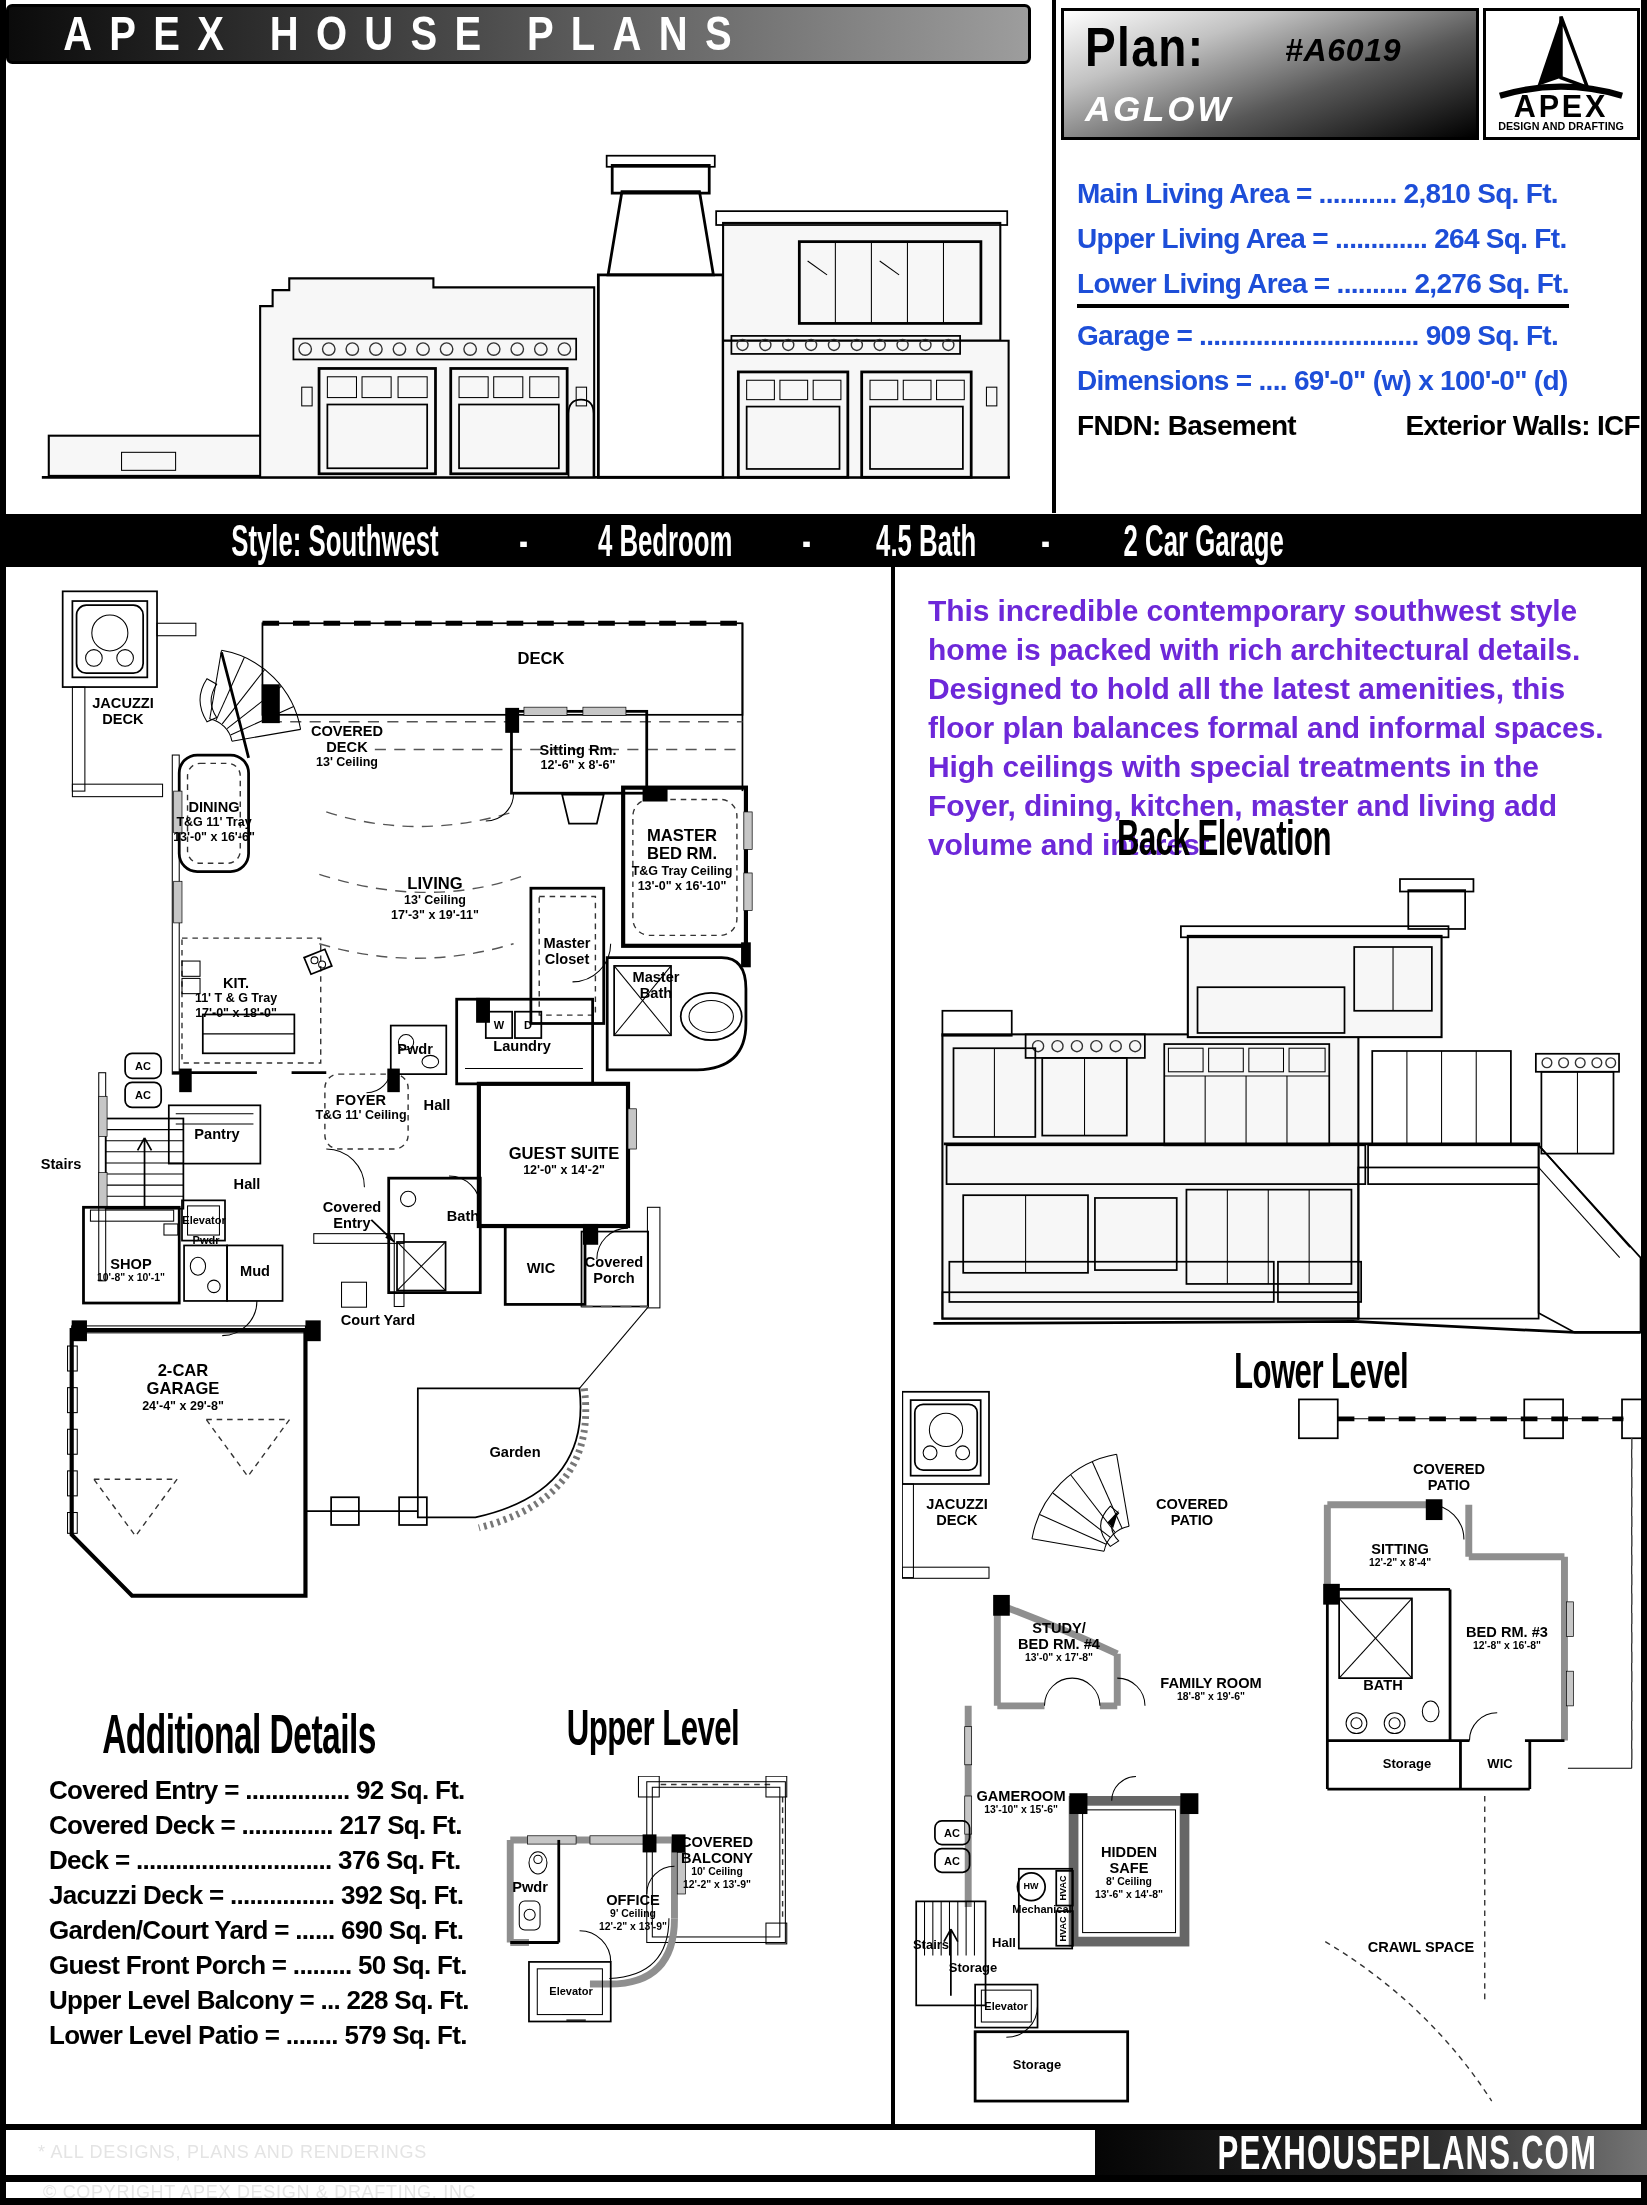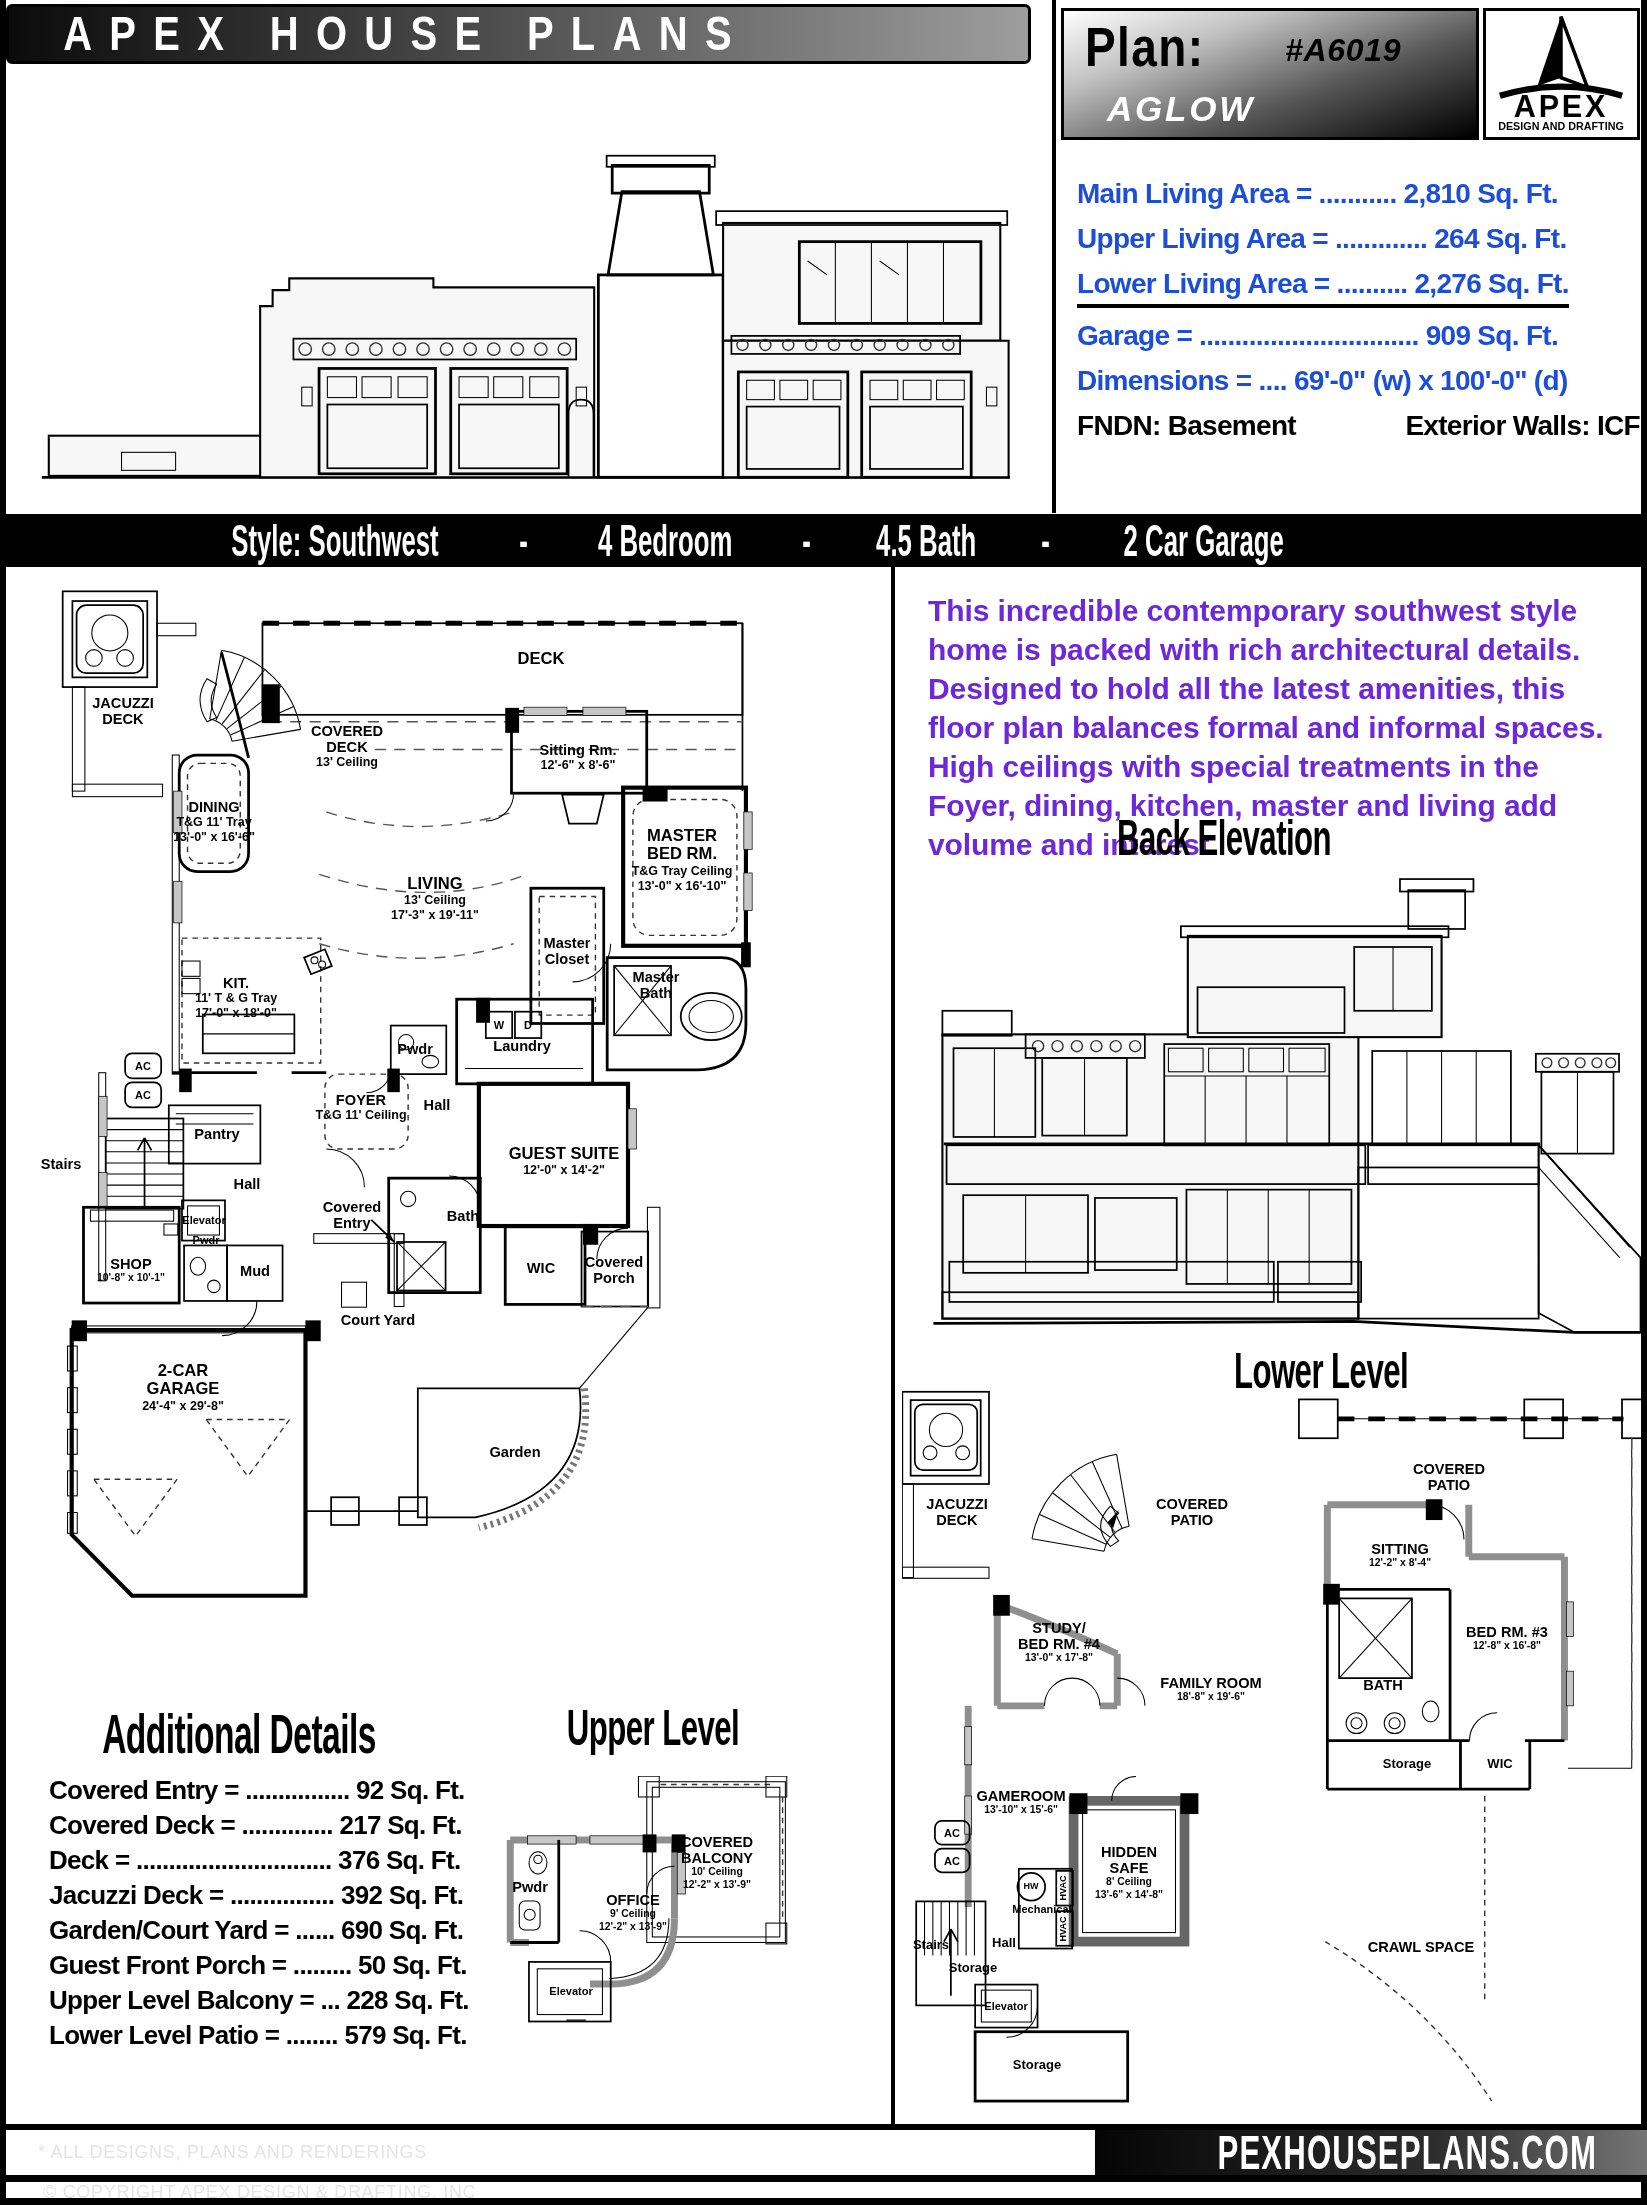--- a/index.html
+++ b/index.html
@@ -5,21 +5,21 @@
   html,body{margin:0;padding:0;background:#777;}
   .page{position:relative;width:1648px;height:2205px;background:#fff;font-family:"Liberation Sans",sans-serif;overflow:hidden;}
   .edge{position:absolute;top:0;bottom:0;width:6.2px;background:#000;}
   
   .header-bar{position:absolute;left:6.2px;top:4.2px;width:1025px;height:60px;background:linear-gradient(90deg,#0b0b0b 0%,#4a4a4a 45%,#9d9d9d 100%);border:3.5px solid #000;border-radius:6.2px;display:flex;align-items:center;padding-left:54px;box-sizing:border-box;}
   .header-title{color:#fff;font-weight:bold;font-size:40px;letter-spacing:17.3px;transform:scaleY(1.18);white-space:nowrap;}
   .vrule-top{position:absolute;left:1052px;top:0;width:3.5px;height:513px;background:#000;}
   .plan-box{position:absolute;left:1061px;top:8.3px;width:418px;height:132px;background:linear-gradient(160deg,#ffffff 0%,#c2c2c2 28%,#585858 62%,#000 100%);border:3.5px solid #000;box-sizing:border-box;}
   .plan-label{position:absolute;left:21px;top:2.8px;font-size:46px;font-weight:800;color:#000;letter-spacing:1.4px;transform:scaleY(1.22);transform-origin:top left;}
   .plan-number{position:absolute;left:221px;top:21px;font-size:32px;font-weight:800;font-style:italic;color:#000;letter-spacing:0.7px;}
-  .plan-name{position:absolute;left:21px;bottom:8.3px;color:#fff;font-size:35px;font-weight:800;font-style:italic;letter-spacing:2.8px;margin-left:22px;}
+  .plan-name{position:absolute;left:21px;bottom:8.3px;color:#fff;font-size:35px;font-weight:800;font-style:italic;letter-spacing:2.8px;}
   .logo-box{position:absolute;left:1483px;top:8.3px;width:157px;height:132px;background:#fff;border:3.5px solid #000;box-sizing:border-box;}
   
   .stats{position:absolute;left:1077px;top:171px;width:563px;}
   .stat-row{font-size:28px;font-weight:bold;line-height:45px;white-space:nowrap;letter-spacing:-0.7px;color:#1d4ed8;}
   .stat-underline{border-bottom:4.2px solid #000;display:inline-block;line-height:40px;margin-bottom:4.9px;}
   .stat-last{display:flex;justify-content:space-between;font-size:28px;font-weight:bold;line-height:45px;letter-spacing:-0.7px;}
   
   .style-bar{position:absolute;left:6.2px;top:514px;width:1635px;height:53px;background:#000;display:flex;align-items:center;justify-content:center;gap:50px;padding-right:139px;box-sizing:border-box;}
   .style-seg{color:#fff;font-weight:bold;font-size:33px;transform:scale(0.78,1.32);white-space:nowrap;}
   .vdivider{position:absolute;left:891px;top:567px;width:3.5px;height:1559px;background:#000;}

